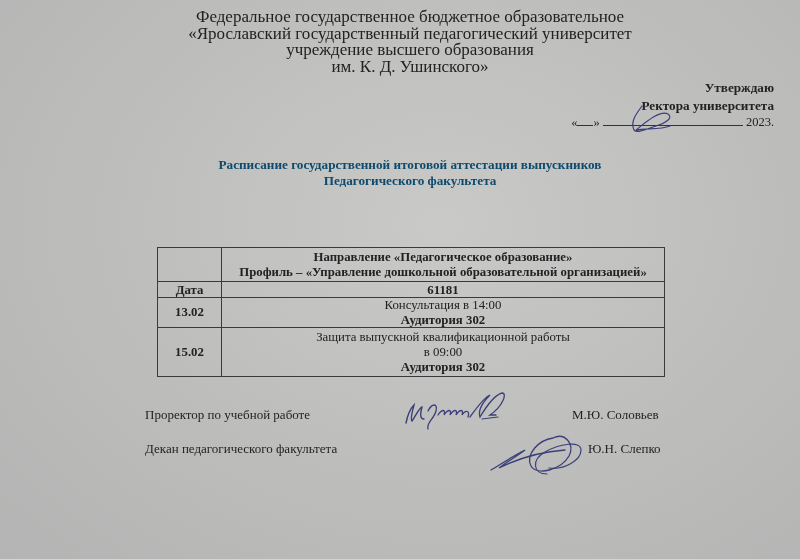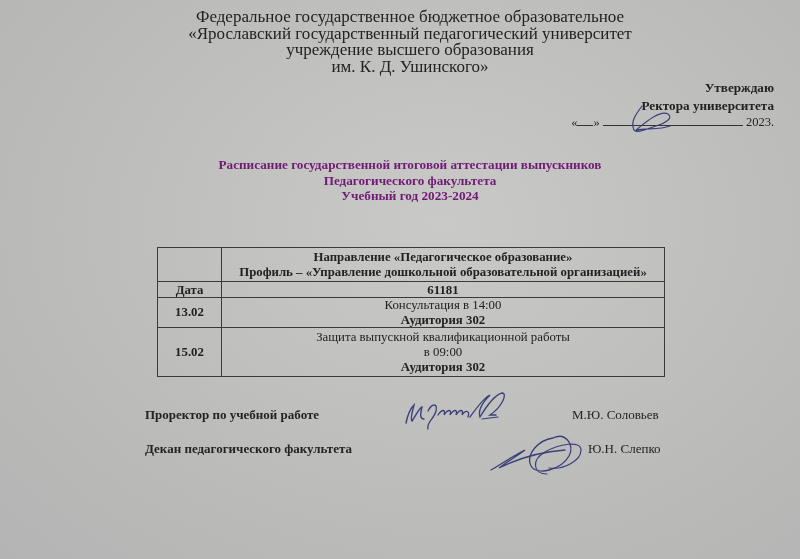--- a/index.html
+++ b/index.html
@@ -52,21 +52,21 @@
       font-size: 12.5px;
     }
 
     #title-block {
       left: 180px;
       top: 157px;
       width: 460px;
       text-align: center;
       font-size: 13.2px;
       line-height: 15.5px;
-      color: #701a75;
+      color: #0c4a6e;
     }
     #title-block .t { font-weight: bold; display: block; }
     #title-block .sub { font-weight: normal; display: block; }
 
     #schedule-table {
       left: 157px;
       top: 247px;
       border-collapse: collapse;
       width: 508px;
       font-size: 12.8px;
@@ -83,21 +83,20 @@
     #schedule-table .hdr { height: 33px; line-height: 15px; font-weight: bold; }
     #schedule-table .row-code { height: 15px; line-height: 14px; font-weight: bold; }
     #schedule-table .row-1 { height: 30px; line-height: 14.5px; }
     #schedule-table .row-2 { height: 49px; line-height: 15px; }
     #schedule-table .b { font-weight: normal; display: block; }
     #schedule-table .n { font-weight: bold; display: block; }
 
     .sig-label {
       font-size: 13px;
       color: #232325;
-      font-weight: bold;
     }
     .sig-name {
       font-size: 13px;
       color: #232325;
     }
     .signature svg { display: block; }
   </style>
 </head>
 <body>
 
@@ -120,21 +119,20 @@
 
 <div class="abs signature" style="left:628px; top:104px;">
   <svg width="60" height="34" viewBox="0 0 60 34">
     <path d="M14 2 C 8 10, 2 18, 6 26 C 10 30, 20 24, 28 22 C 36 20, 46 14, 40 10 C 32 6, 18 18, 8 26 C 18 24, 32 26, 42 22" fill="none" stroke="#3b3f7a" stroke-width="1.2" stroke-linecap="round"></path>
   </svg>
 </div>
 
 <div id="title-block" class="abs">
   <span class="t">Расписание государственной итоговой аттестации выпускников</span>
   <span class="t">Педагогического факультета</span>
-  <span class="t">Учебный год 2023-2024</span>
 </div>
 
 <table id="schedule-table" class="abs">
   <tbody>
       <tr>
     <td class="col-date hdr"></td>
     <td class="hdr">
       <div>Направление «Педагогическое образование»</div>
       <div>Профиль – «Управление дошкольной образовательной организацией»</div>
     </td>

